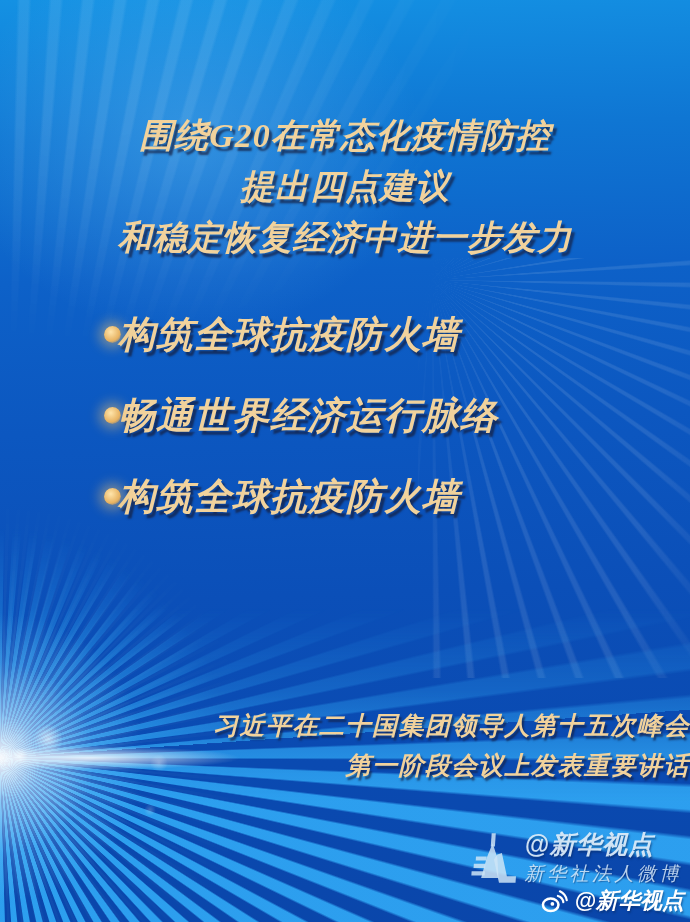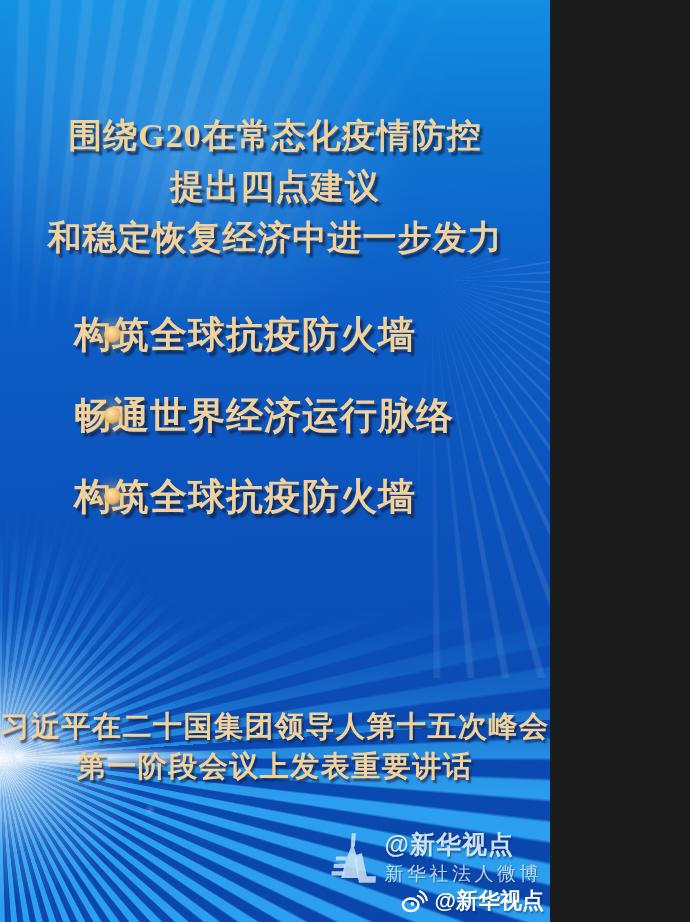--- a/index.html
+++ b/index.html
@@ -1,21 +1,22 @@
 <!DOCTYPE html>
 <html><head>
 <meta charset="utf-8">
 <style>
   html,body { margin:0; padding:0; background:#1b1b1b; }
   .poster {
-    position:relative; width:550px; height:922px; overflow:hidden;
+    position:relative; width:690px; height:922px; overflow:hidden;
     font-family:"Liberation Serif","DejaVu Serif",serif;
     background:linear-gradient(178deg,
       #1491e3 0%, #0f76d3 15%, #0d61c8 30%, #0c57c0 46%,
       #0b4fb8 64%, #0a4ab1 82%, #0a46aa 100%);
+    font-style:italic;
   }
   .layer { position:absolute; pointer-events:none; }
 
   
   .glow-topleft { left:-120px; top:-120px; width:620px; height:520px;
     background:radial-gradient(closest-side, rgba(130,210,255,.30), rgba(130,210,255,0) 75%); }
 
   
   .stripes-faint { inset:0;
     background:repeating-conic-gradient(from 0deg at 0px 758px,
@@ -62,29 +63,29 @@
   .b3 { left:150px; top:754px; width:18px; height:18px; opacity:.55; }
   .b4 { left:144px; top:804px; width:12px; height:12px; opacity:.4; }
 
   .gold { color:#f1d29c; font-weight:bold; }
 
   .title { position:absolute; left:0; right:0; top:110px; text-align:center;
     font-size:34px; line-height:51px; letter-spacing:1px;
     text-shadow:3px 4px 2px rgba(22,32,66,.72); }
 
   .points { position:absolute; left:0; top:312px; margin:0; padding:0; list-style:none; }
-  .points li { position:relative; padding-left:74px; height:46px; line-height:46px;
+  .points li { position:relative; padding-left:118px; height:46px; line-height:46px;
     margin-bottom:35px; font-size:37px; letter-spacing:1px; white-space:nowrap;
     text-shadow:3px 4px 2px rgba(22,32,66,.75); }
   .dot { position:absolute; left:104px; top:14px; width:17px; height:17px; border-radius:50%;
     background:radial-gradient(circle at 40% 35%, #ffe5ab, #e7b261 60%, rgba(231,178,97,0) 100%);
     box-shadow:0 0 12px 5px rgba(240,195,115,.45); }
 
-  .caption { position:absolute; left:0; right:0; top:706px; text-align:center;
-    font-size:29px; line-height:40px; letter-spacing:1.5px;
+  .caption { position:absolute; left:0; right:0; top:706px; text-align:right;
+    font-size:25px; line-height:40px; letter-spacing:1.5px;
     text-shadow:2px 3px 2px rgba(22,32,66,.7); }
 
   .watermark { position:absolute; right:8px; top:830px; display:flex; align-items:flex-start; gap:6px;
     font-family:"Liberation Sans","DejaVu Sans",sans-serif; }
   .wm-text { text-align:left; }
   .wm-handle { font-size:25px; font-weight:bold; letter-spacing:1px; color:rgba(223,238,250,.92);
     text-shadow:1px 2px 2px rgba(8,40,96,.55); line-height:28px; }
   .wm-sub { margin-top:3px; font-size:19px; letter-spacing:3.5px; color:rgba(214,232,248,.85);
     text-shadow:1px 1px 1px rgba(8,40,96,.45); }
   .weibo-row { position:absolute; right:6px; top:886px; display:flex; align-items:center; gap:7px;

